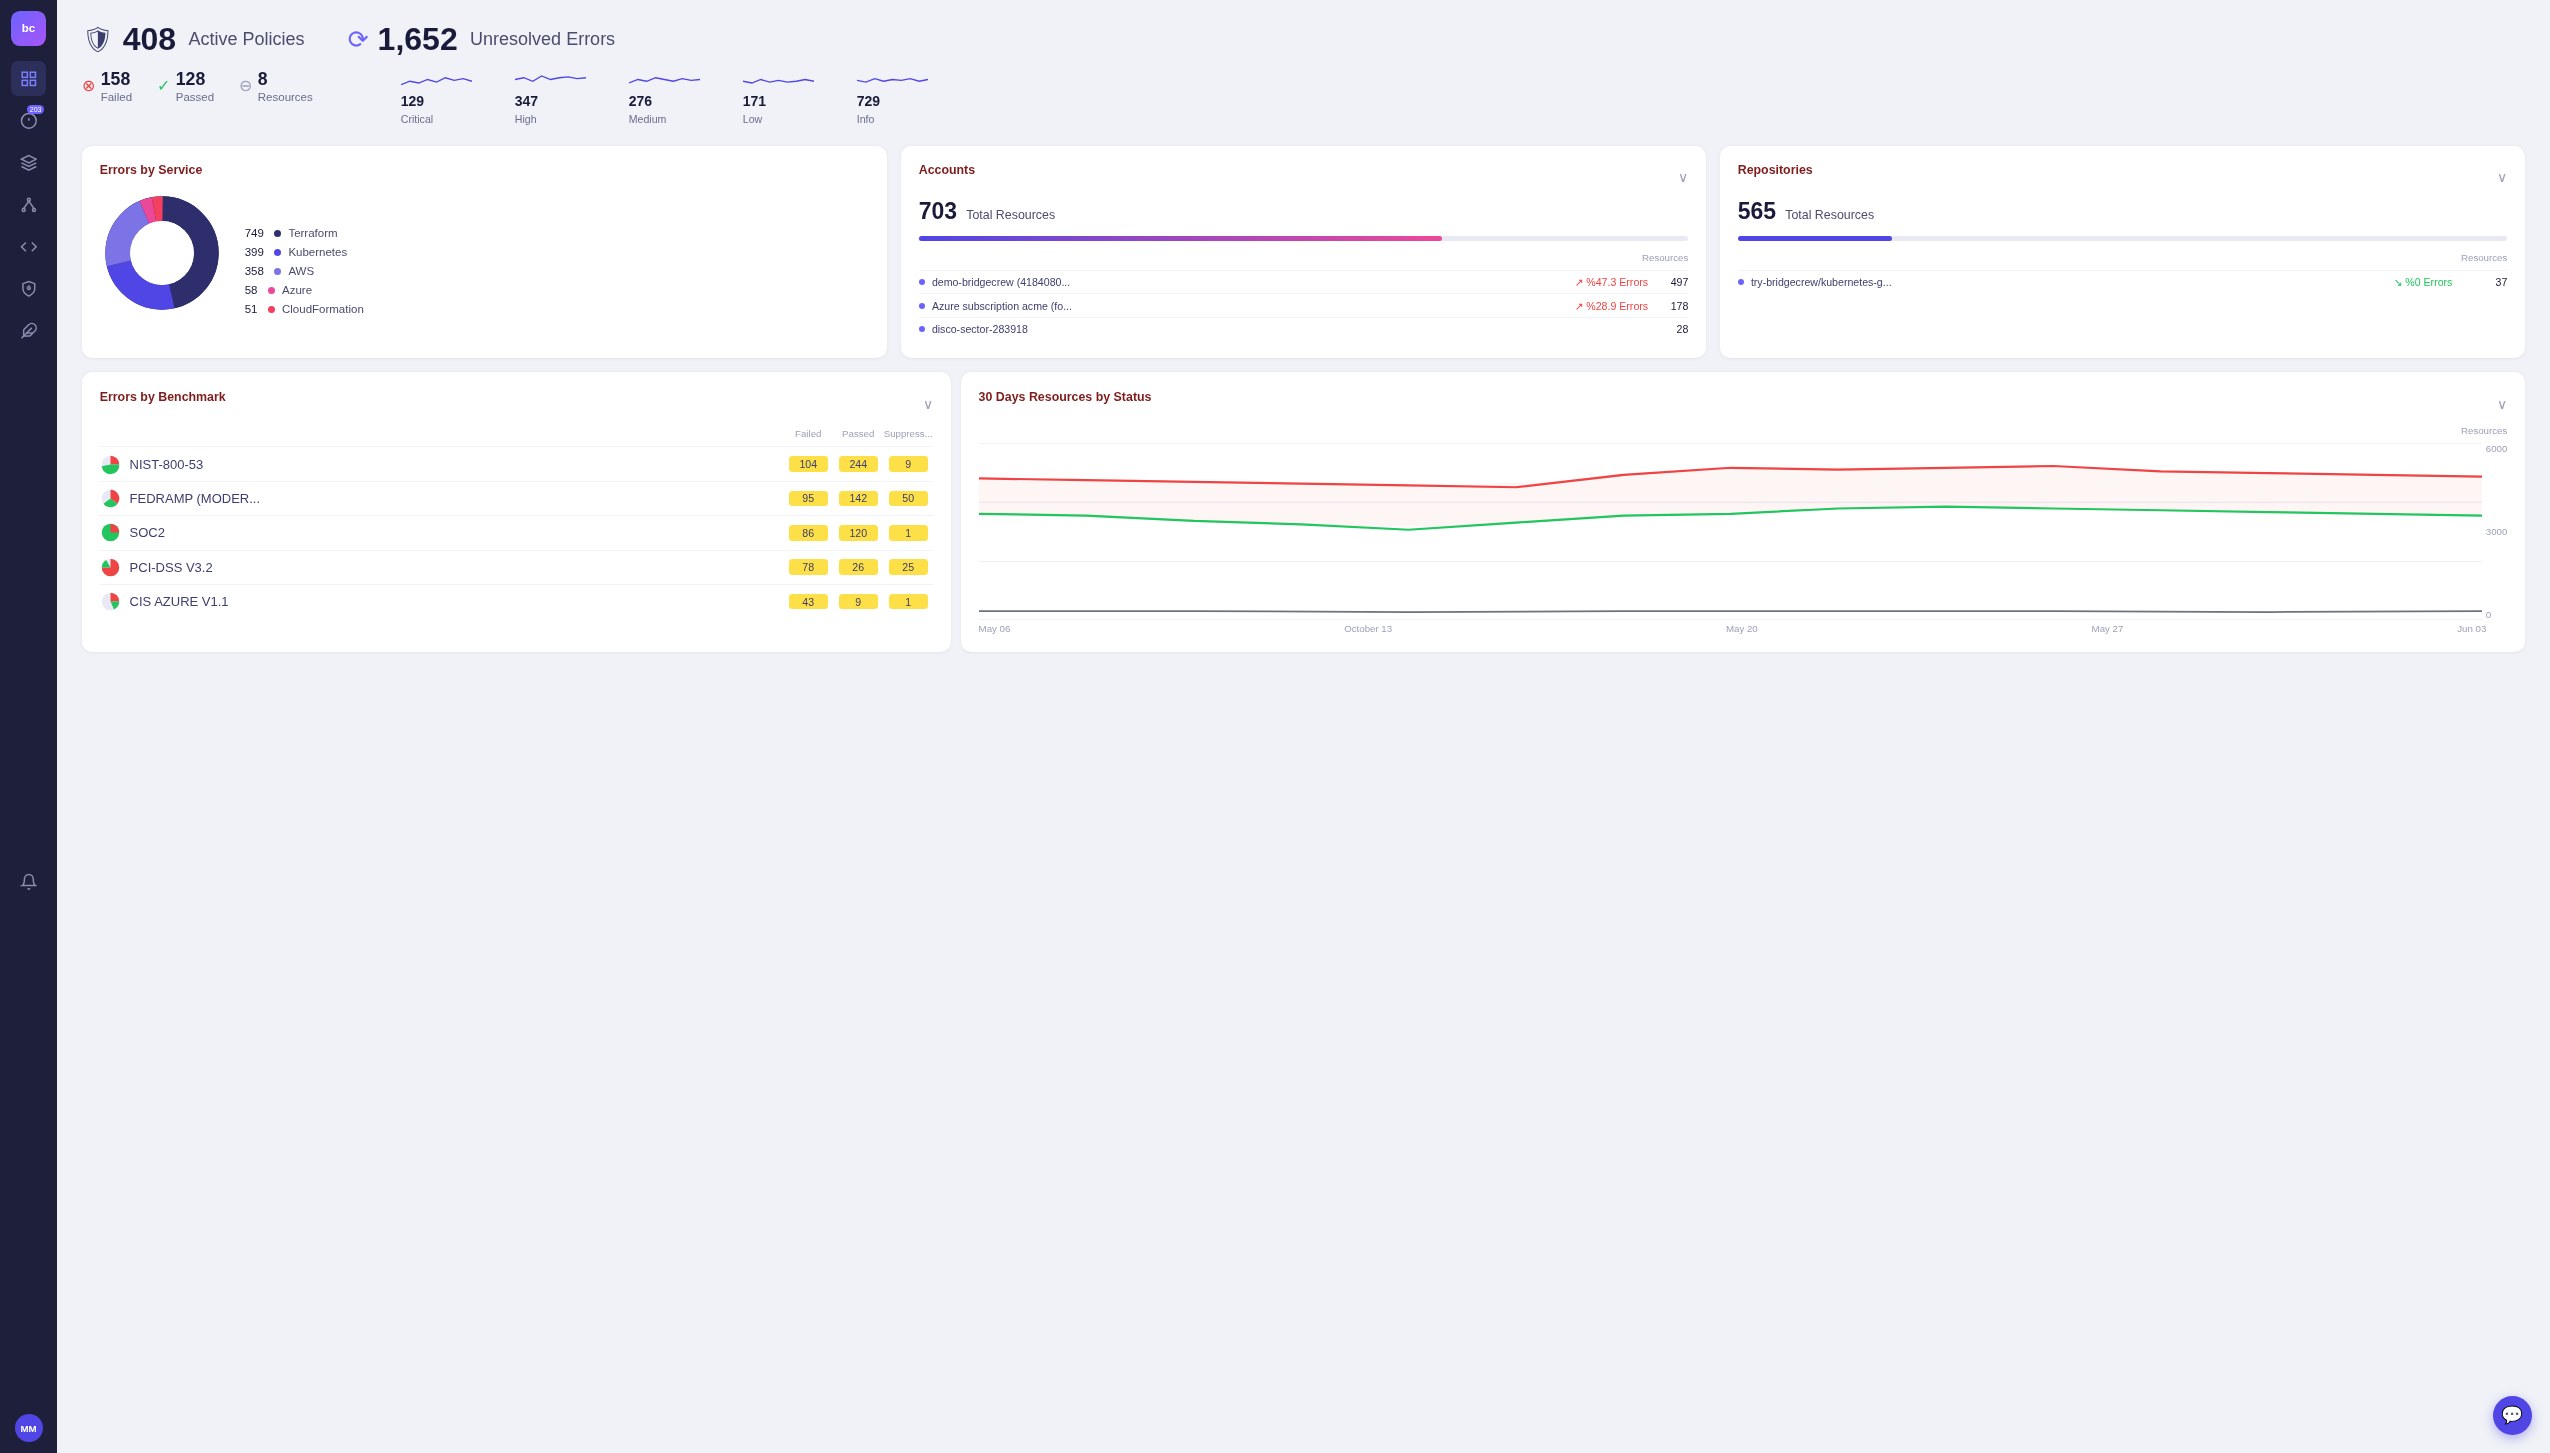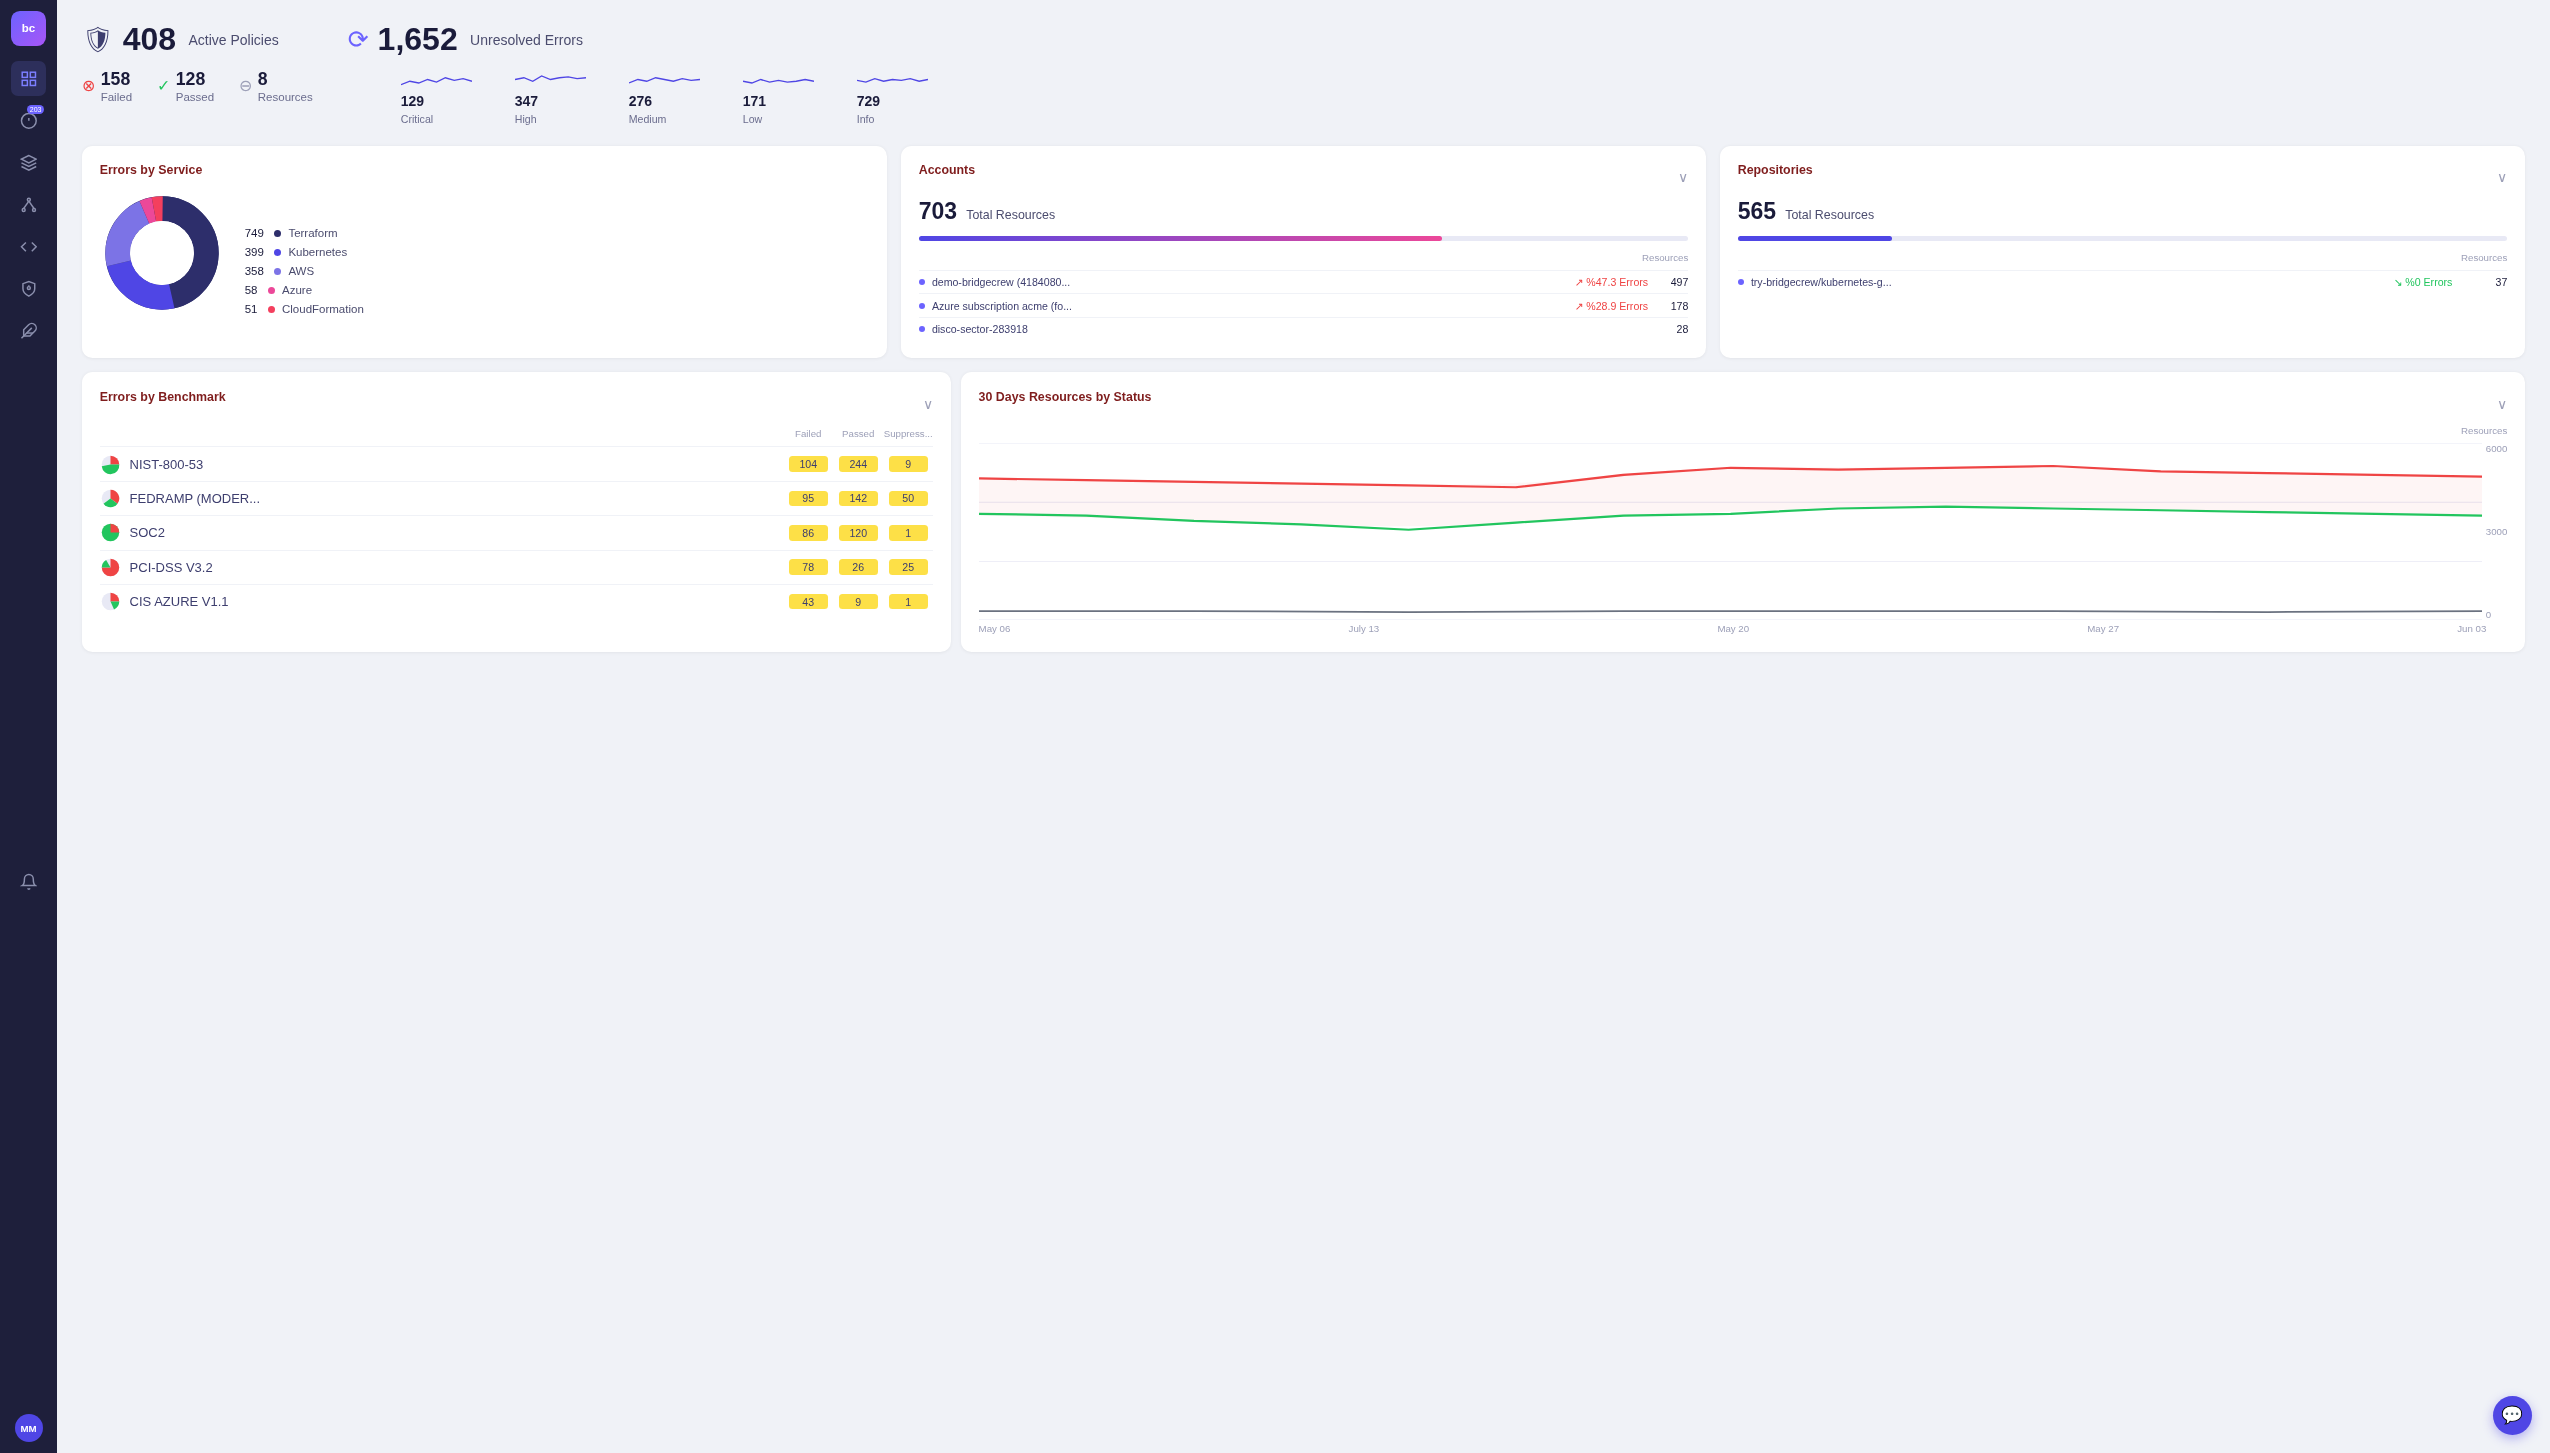--- a/index.html
+++ b/index.html
@@ -63,21 +63,21 @@
       display: flex;
       gap: 35px;
       margin-bottom: 21px;
     }
     .stat-group { display: flex; flex-direction: column; gap: 10.6px; }
     .stat-main {
       display: flex; align-items: center; gap: 8.9px;
     }
     .stat-icon { font-size: 25px; color: #3d3e6e; }
     .stat-number { font-size: 32px; font-weight: 700; color: #1a1b3a; }
-    .stat-label { font-size: 14px; font-weight: 500; color: #4b4c6e; margin-left: 3.5px; }
+    .stat-label { font-size: 18px; font-weight: 500; color: #4b4c6e; margin-left: 3.5px; }
     .stat-sub-row { display: flex; gap: 25px; }
     .stat-sub { display: flex; align-items: center; gap: 5.3px; }
     .stat-sub-number { font-size: 17.7px; font-weight: 600; color: #1a1b3a; }
     .stat-sub-label { font-size: 11.5px; color: #6b6d8e; margin-top: 1.8px; }
 
     
     .severity-row {
       display: flex;
       gap: 43px;
       margin-left: 53px;
@@ -562,21 +562,21 @@
           </svg>
         </div>
         <div class="chart-labels-y">
           <span>6000</span>
           <span>3000</span>
           <span>0</span>
         </div>
       </div>
       <div class="chart-labels-x">
         <span>May 06</span>
-        <span>July 13</span>
+        <span>October 13</span>
         <span>May 20</span>
         <span>May 27</span>
         <span>Jun 03</span>
       </div>
     </div>
 
   </div>
 
 </div>
 

